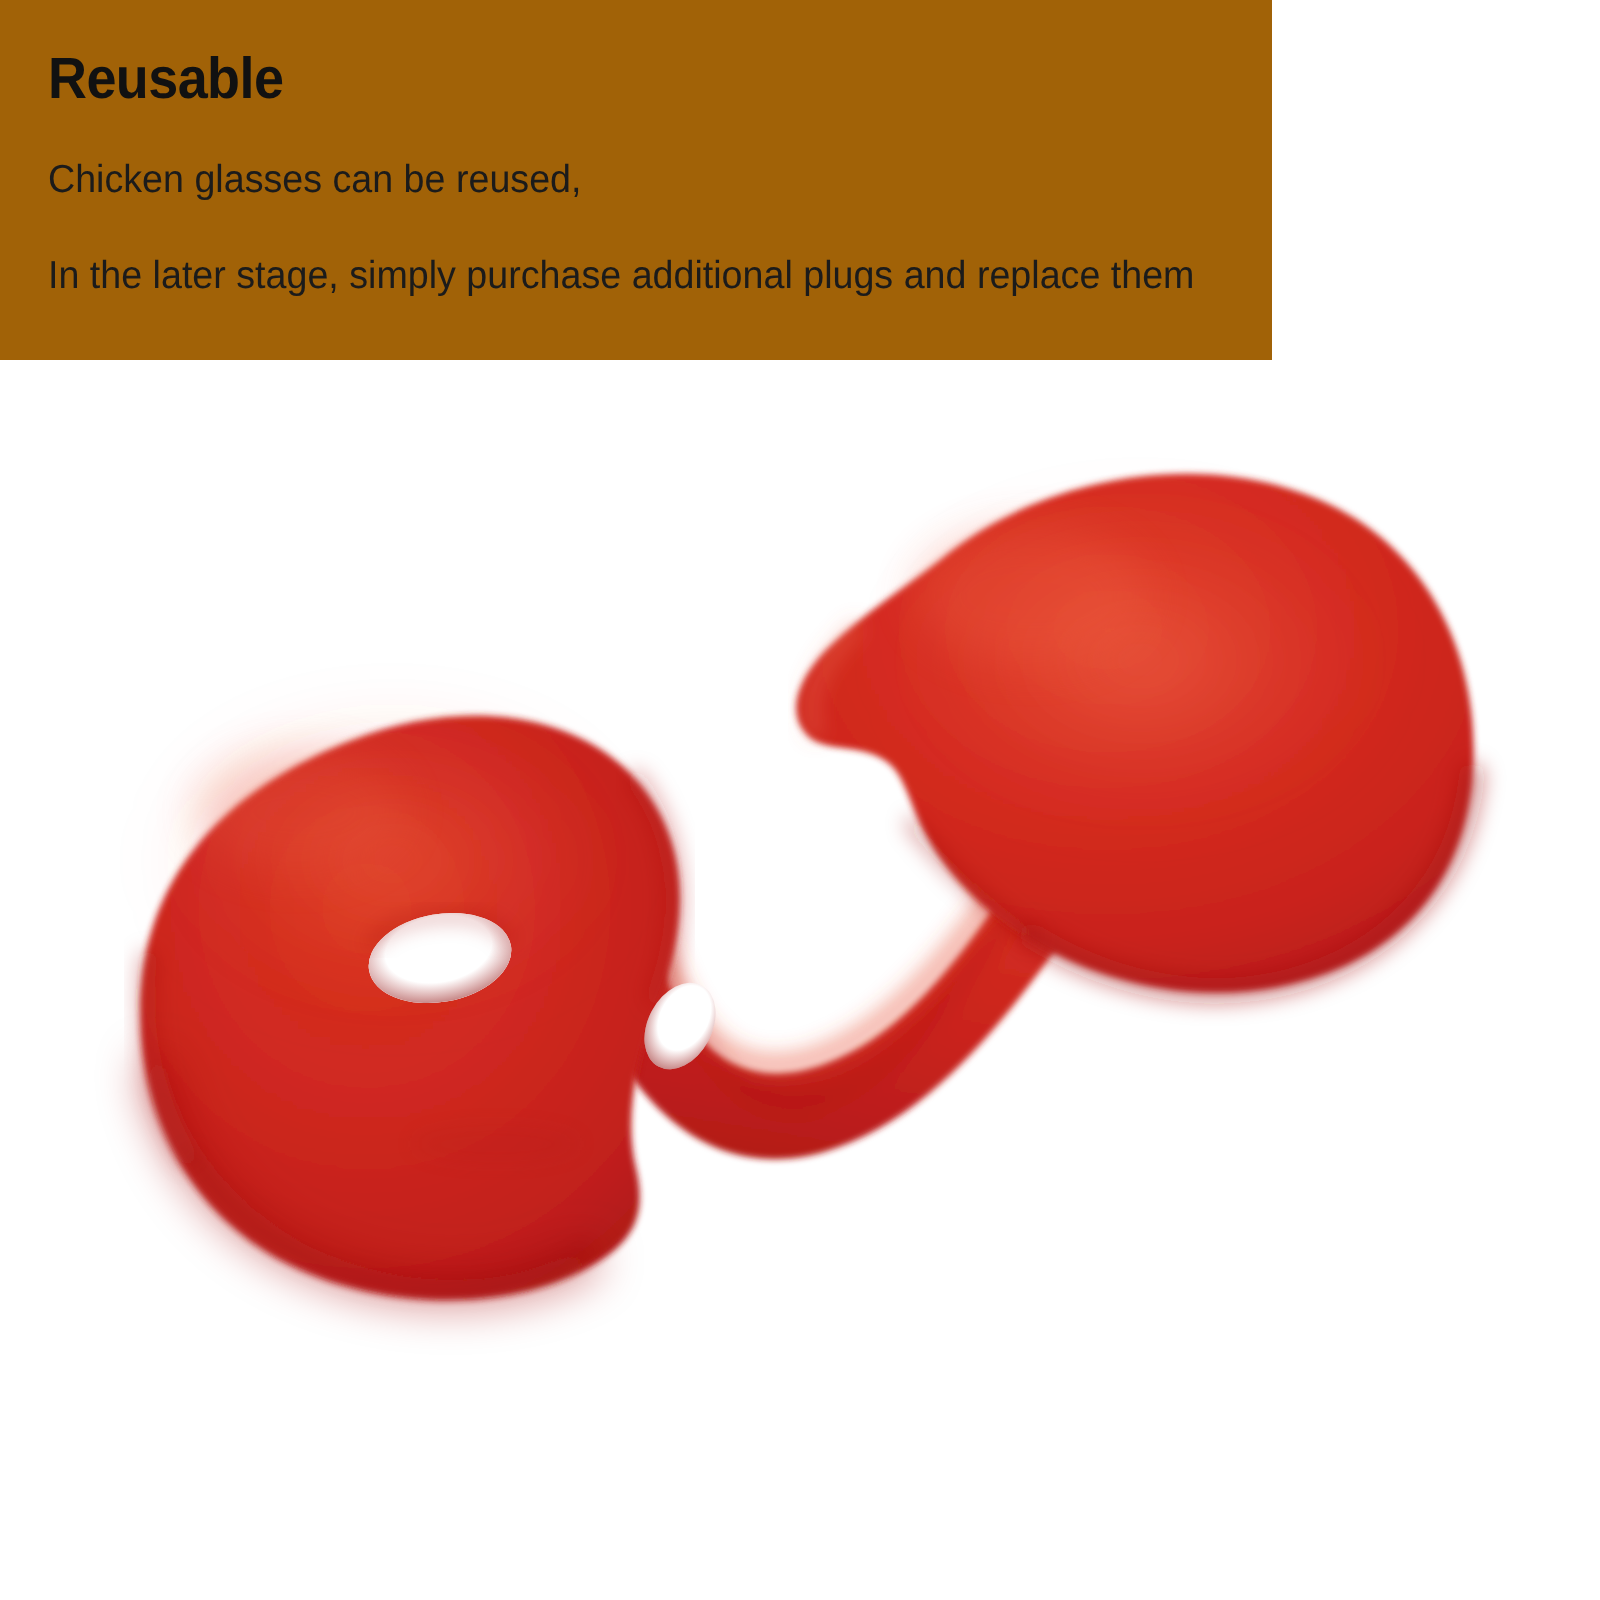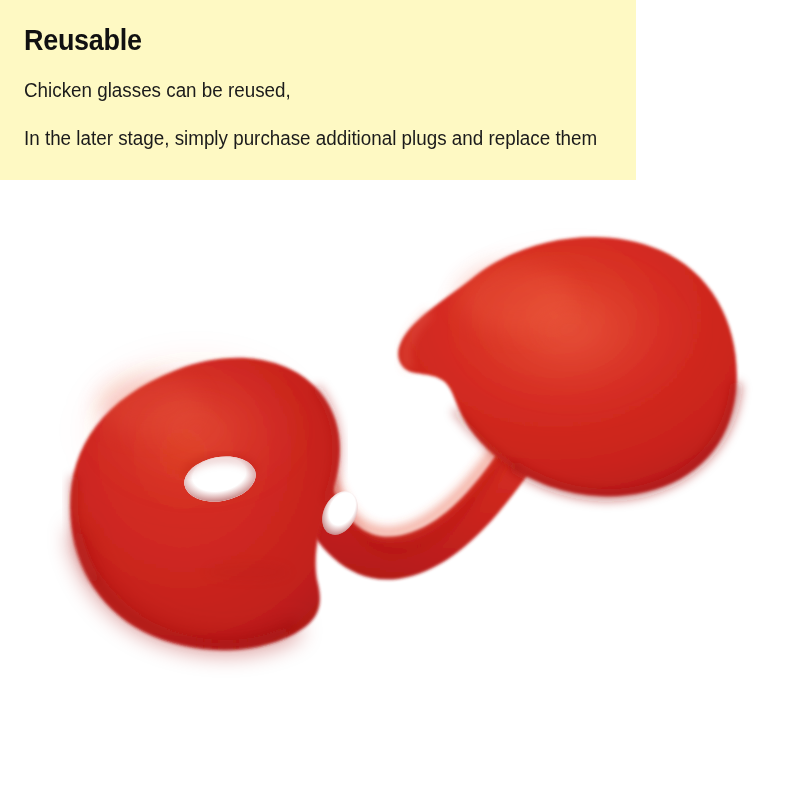--- a/index.html
+++ b/index.html
@@ -6,21 +6,21 @@
   * { margin:0; padding:0; box-sizing:border-box; }
   html, body {
     width:800px; height:800px;
     background:#ffffff;
     font-family:"Liberation Sans", sans-serif;
     overflow:hidden;
   }
   .page {
     position:relative;
     width:636px; height:800px;
-    background:#fef9c3;
+    background:#a16207;
   }
 
   
   .text-block {
     position:absolute;
     left:24px;
     top:24px;
     width:752px;
   }
   .headline {

